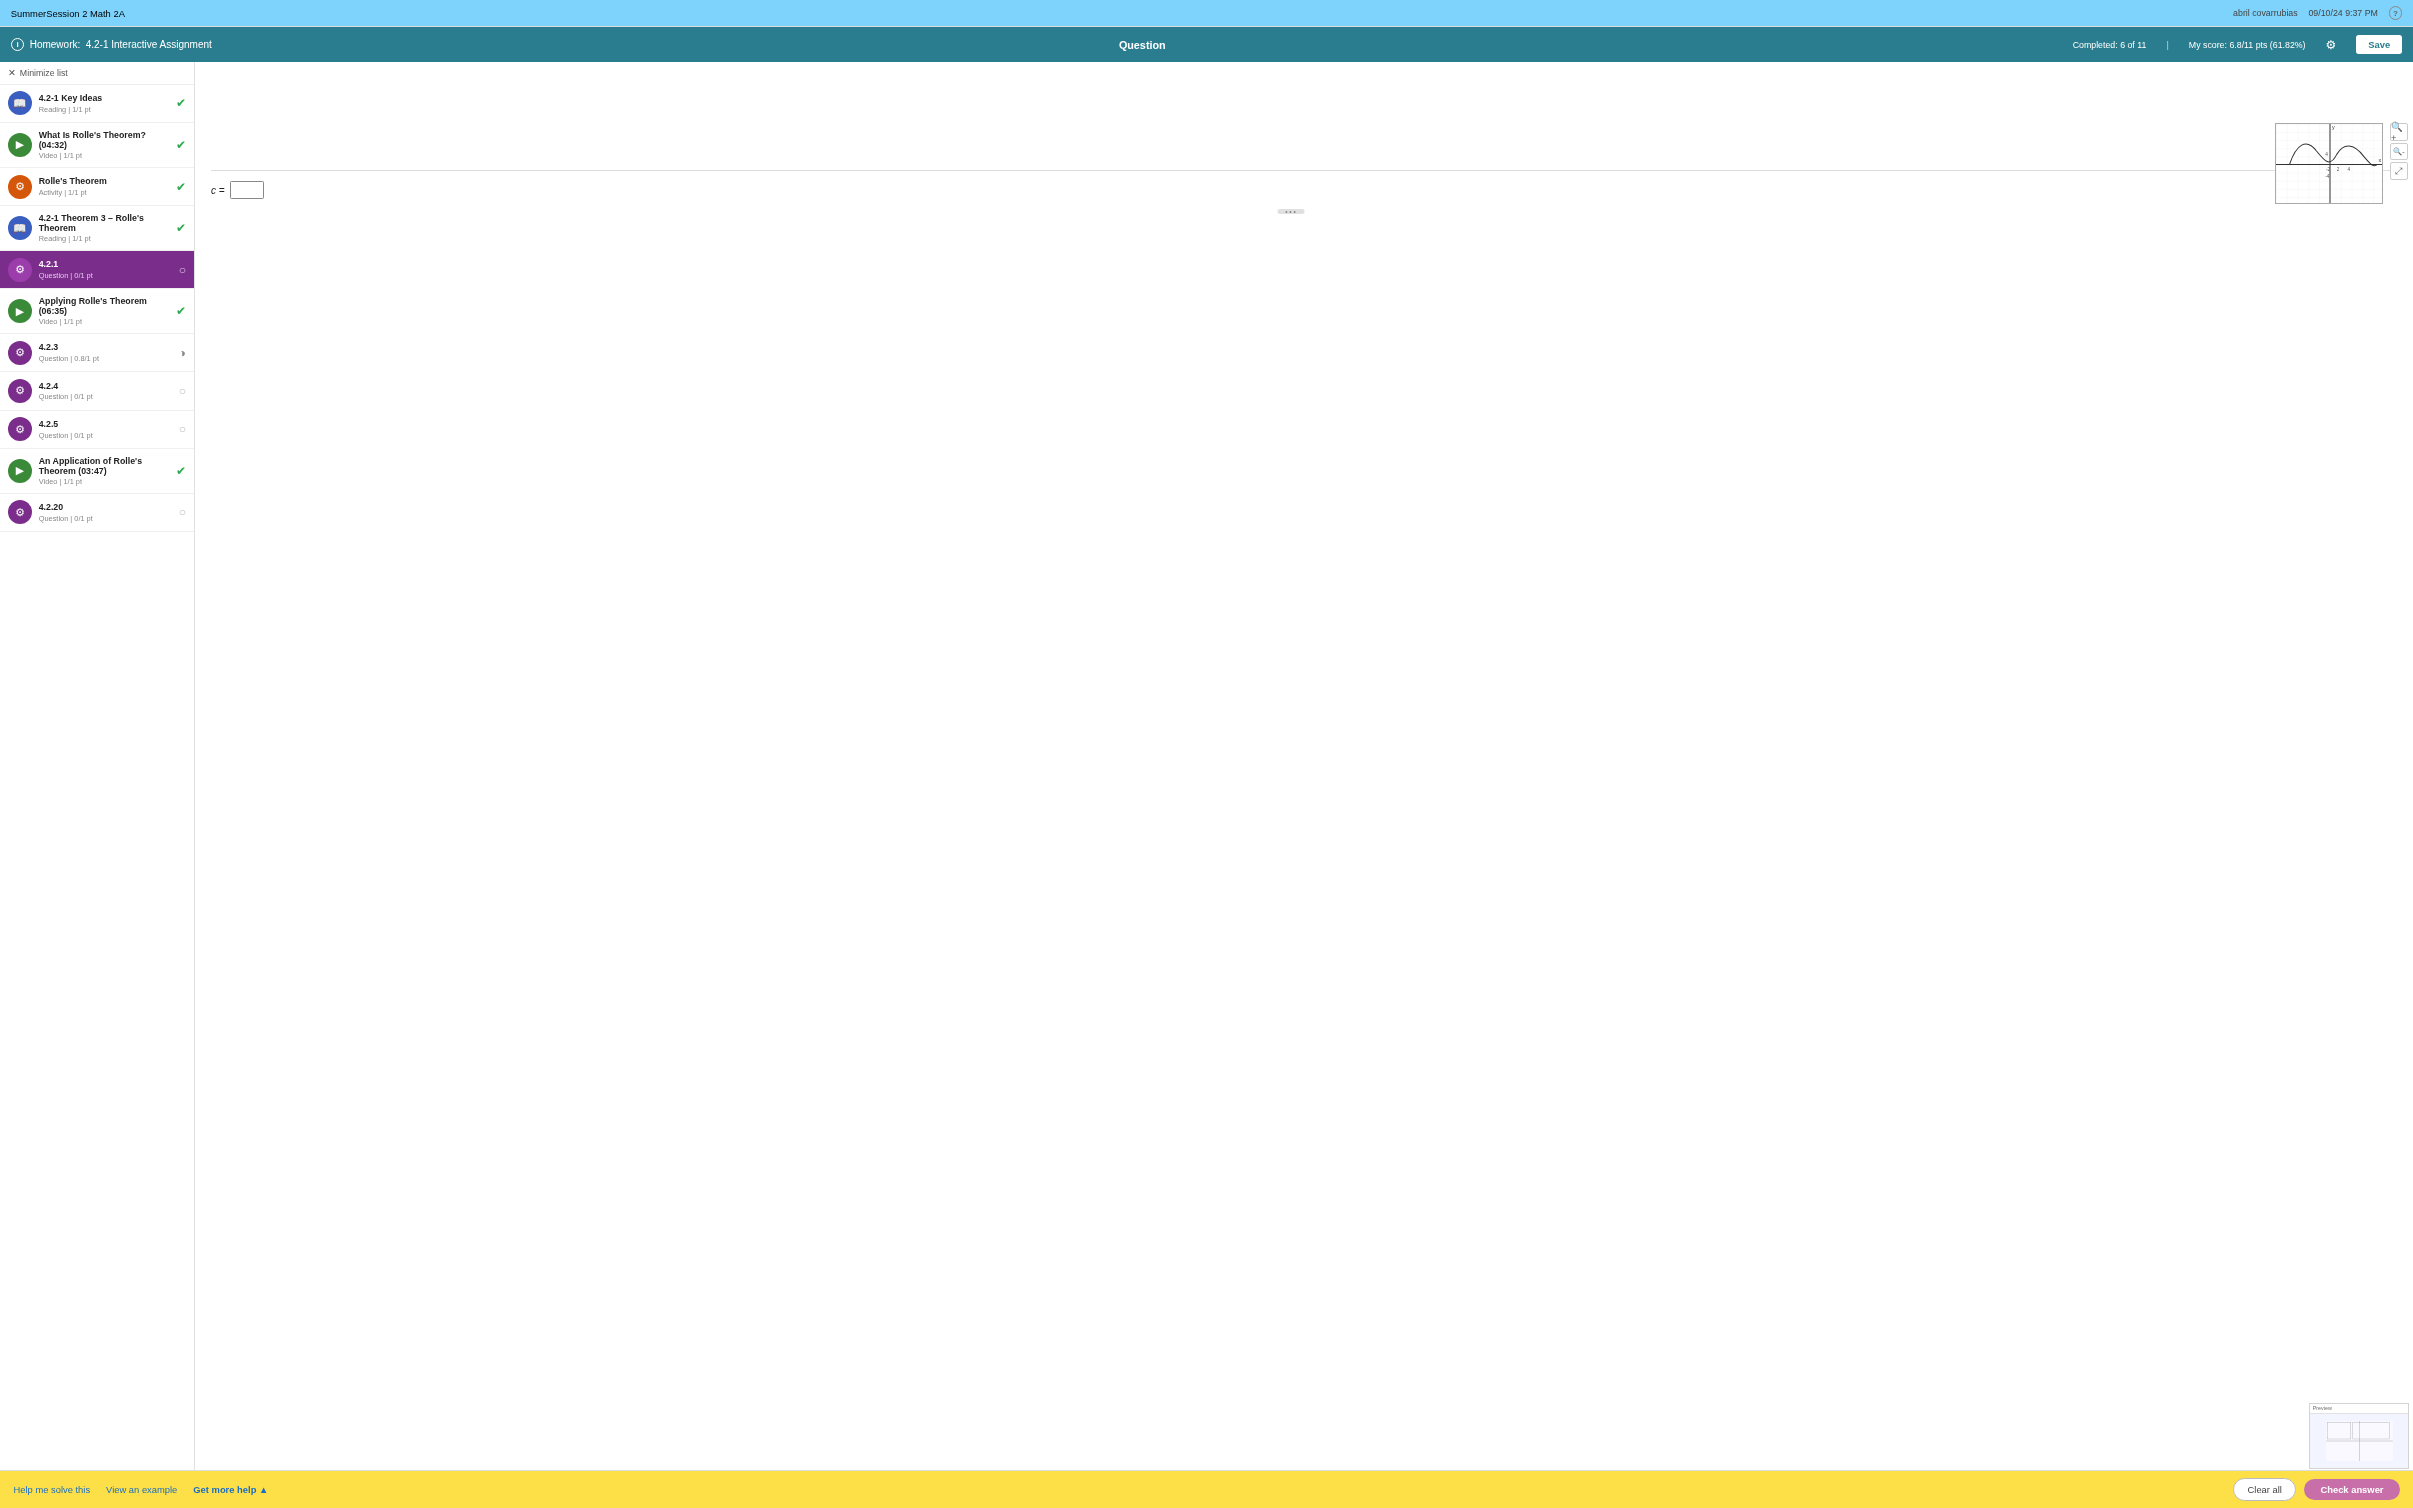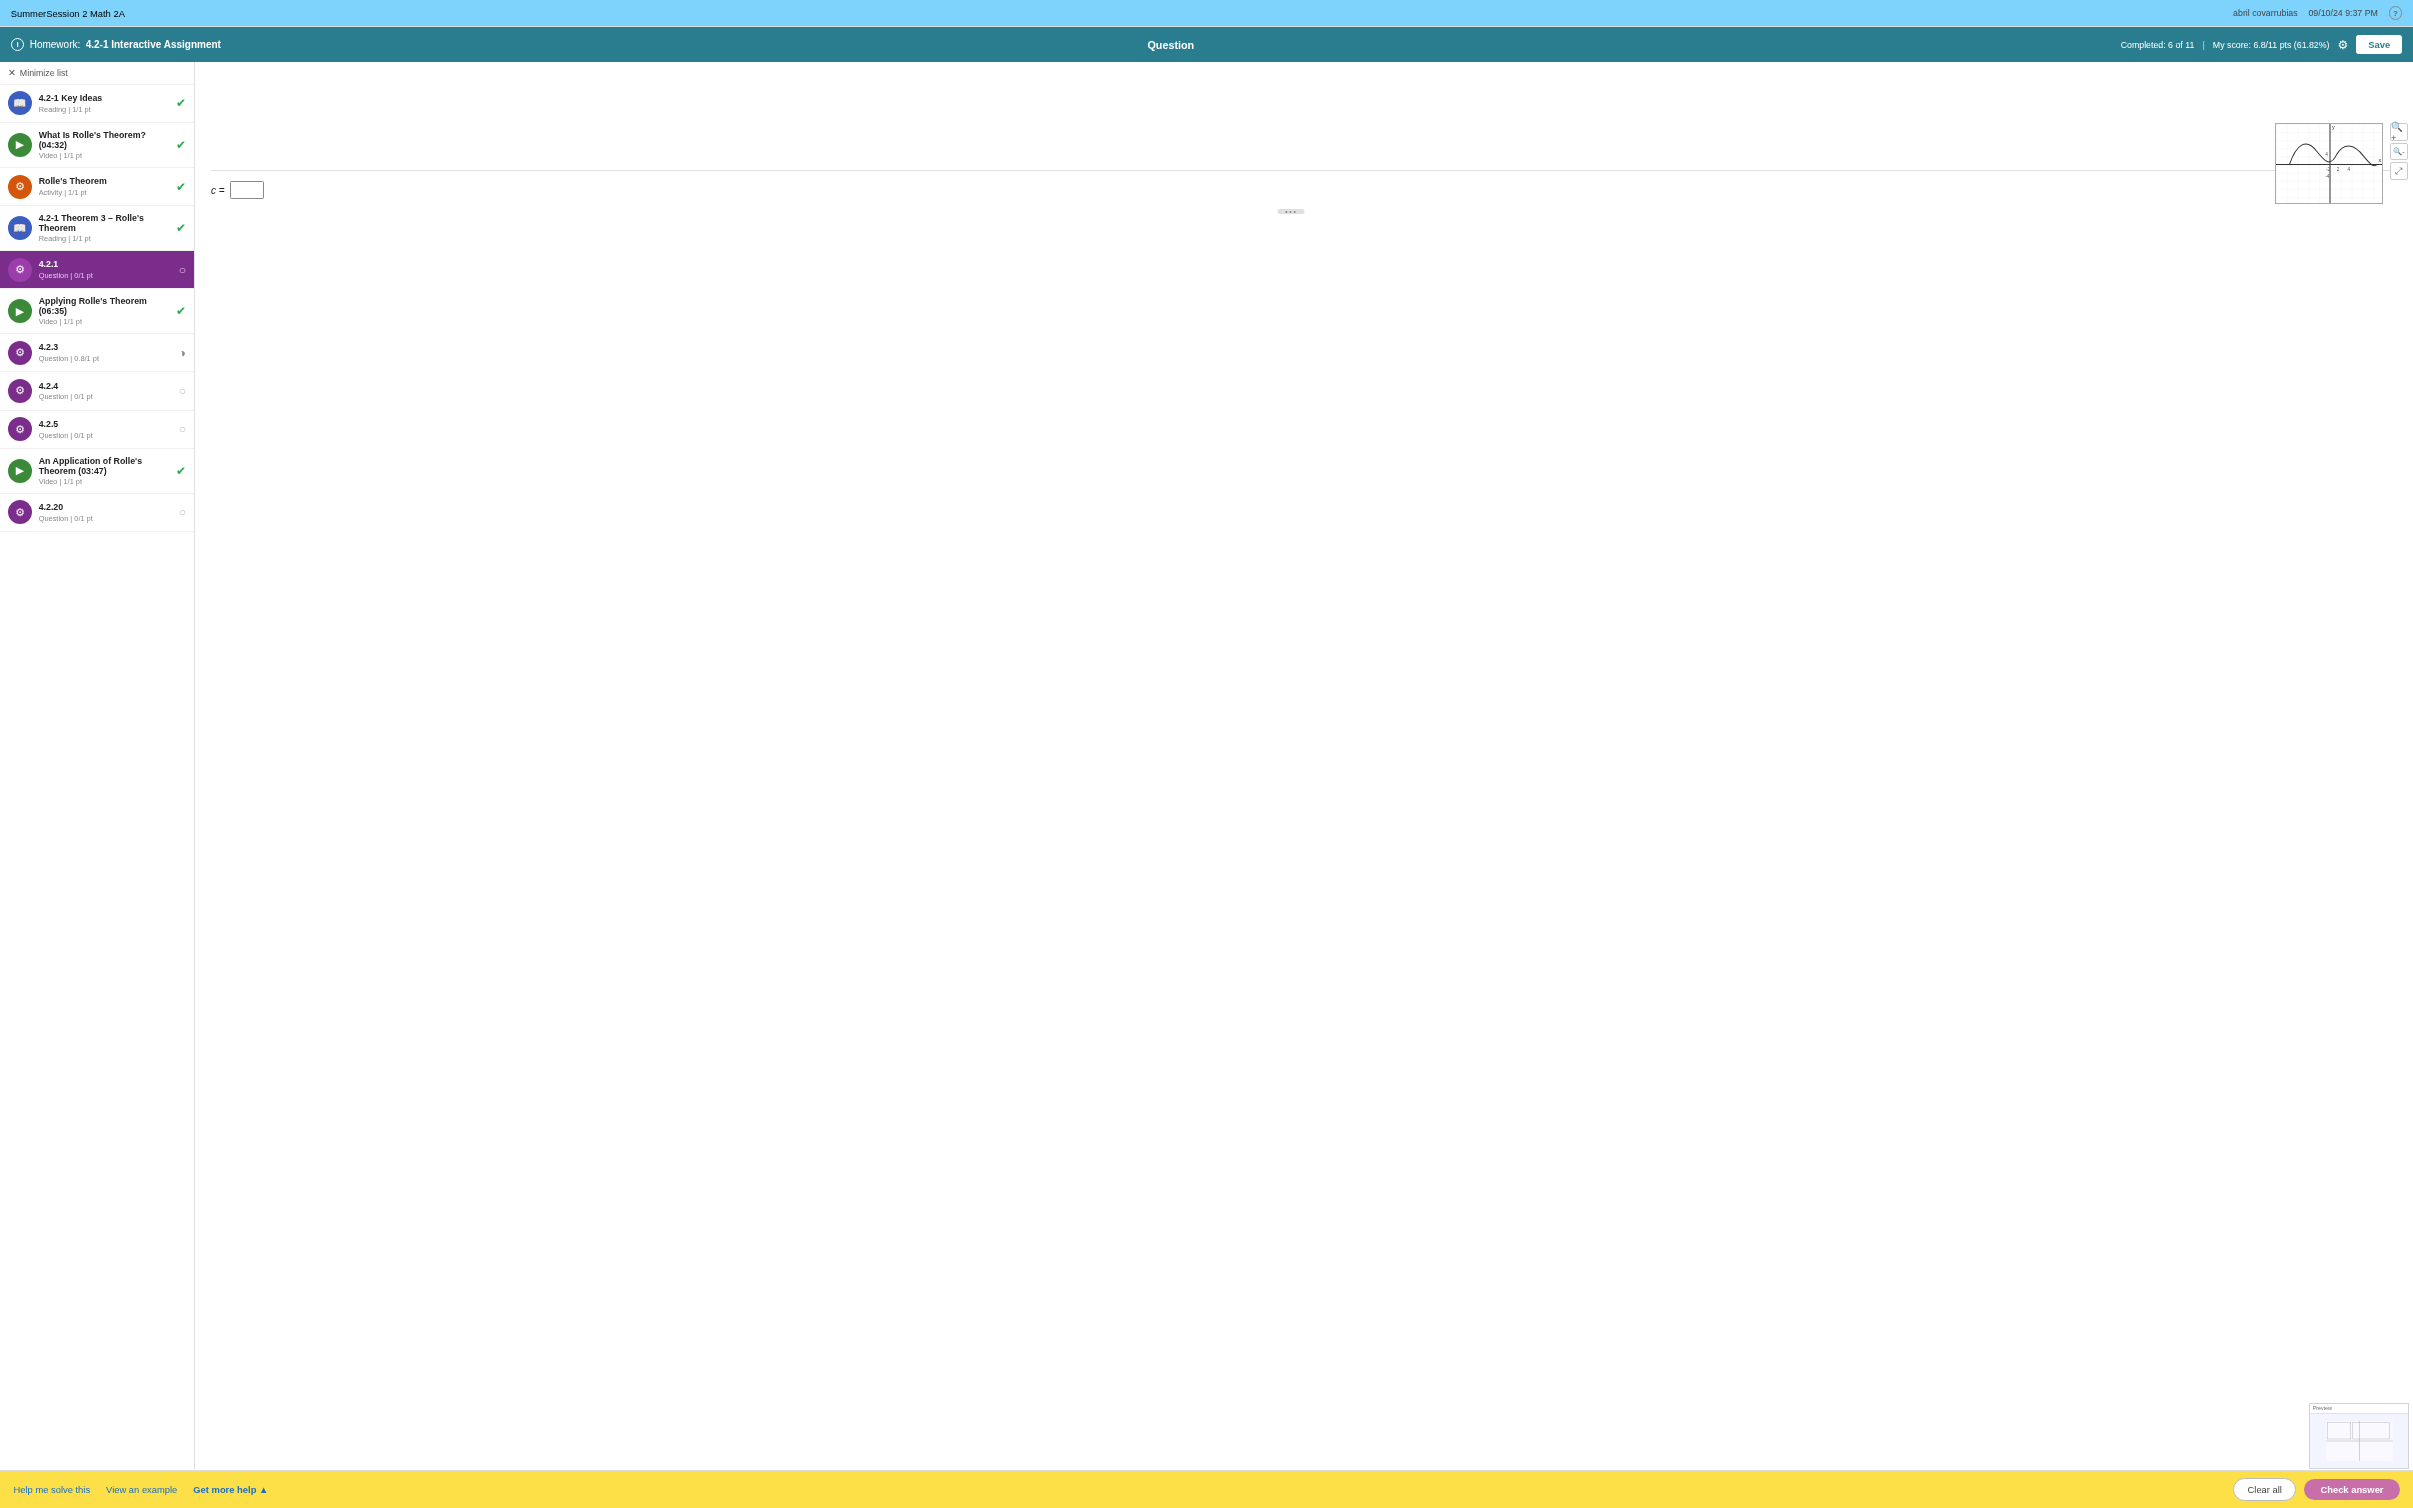--- a/index.html
+++ b/index.html
@@ -21,23 +21,23 @@
     #header-bar {
       background: #2a7d8e;
       height: 35px;
       display: flex;
       align-items: center;
       justify-content: space-between;
       padding: 0 10.8px;
     }
     #header-left { display: flex; align-items: center; gap: 5.4px; color: #fff; font-size: 10px; }
     #header-left .hw-label { font-weight: normal; }
-    #header-left .hw-name { font-weight: bold; }
+    #header-left .hw-name { font-weight: normal; }
     #header-center { color: #fff; font-size: 10.8px; font-weight: 600; }
-    #header-right { display: flex; align-items: center; gap: 8px; }
+    #header-right { display: flex; align-items: center; gap: 20px; }
     #header-right .completed-text { color: #fff; font-size: 8.8px; }
     #header-right .score-text { color: #fff; font-size: 8.8px; }
     #header-right .divider { color: #aaddee; }
     #save-btn {
       background: #fff;
       color: #2a7d8e;
       border: none;
       border-radius: 2.7px;
       padding: 4px 12px;
       font-size: 9.4px;

